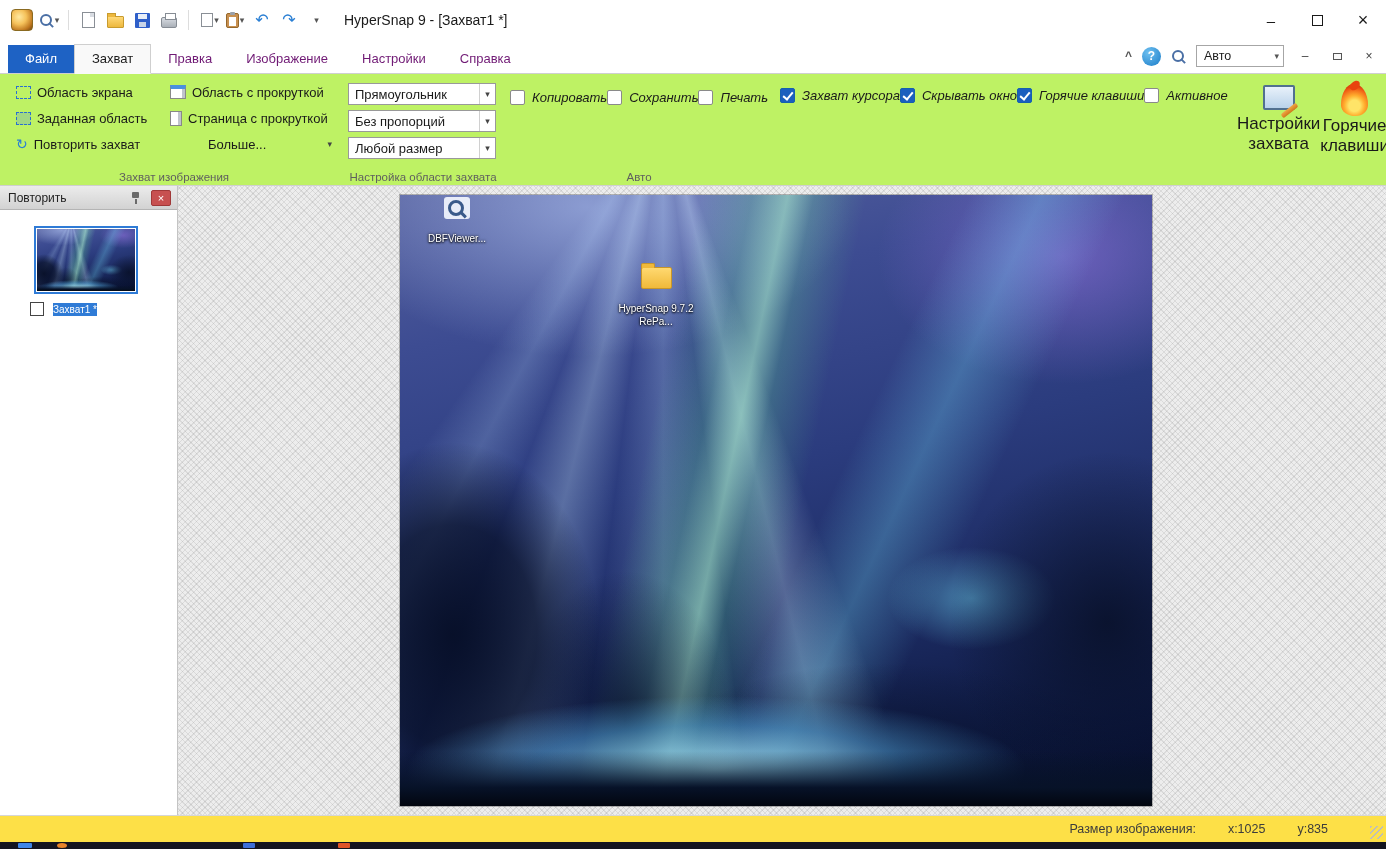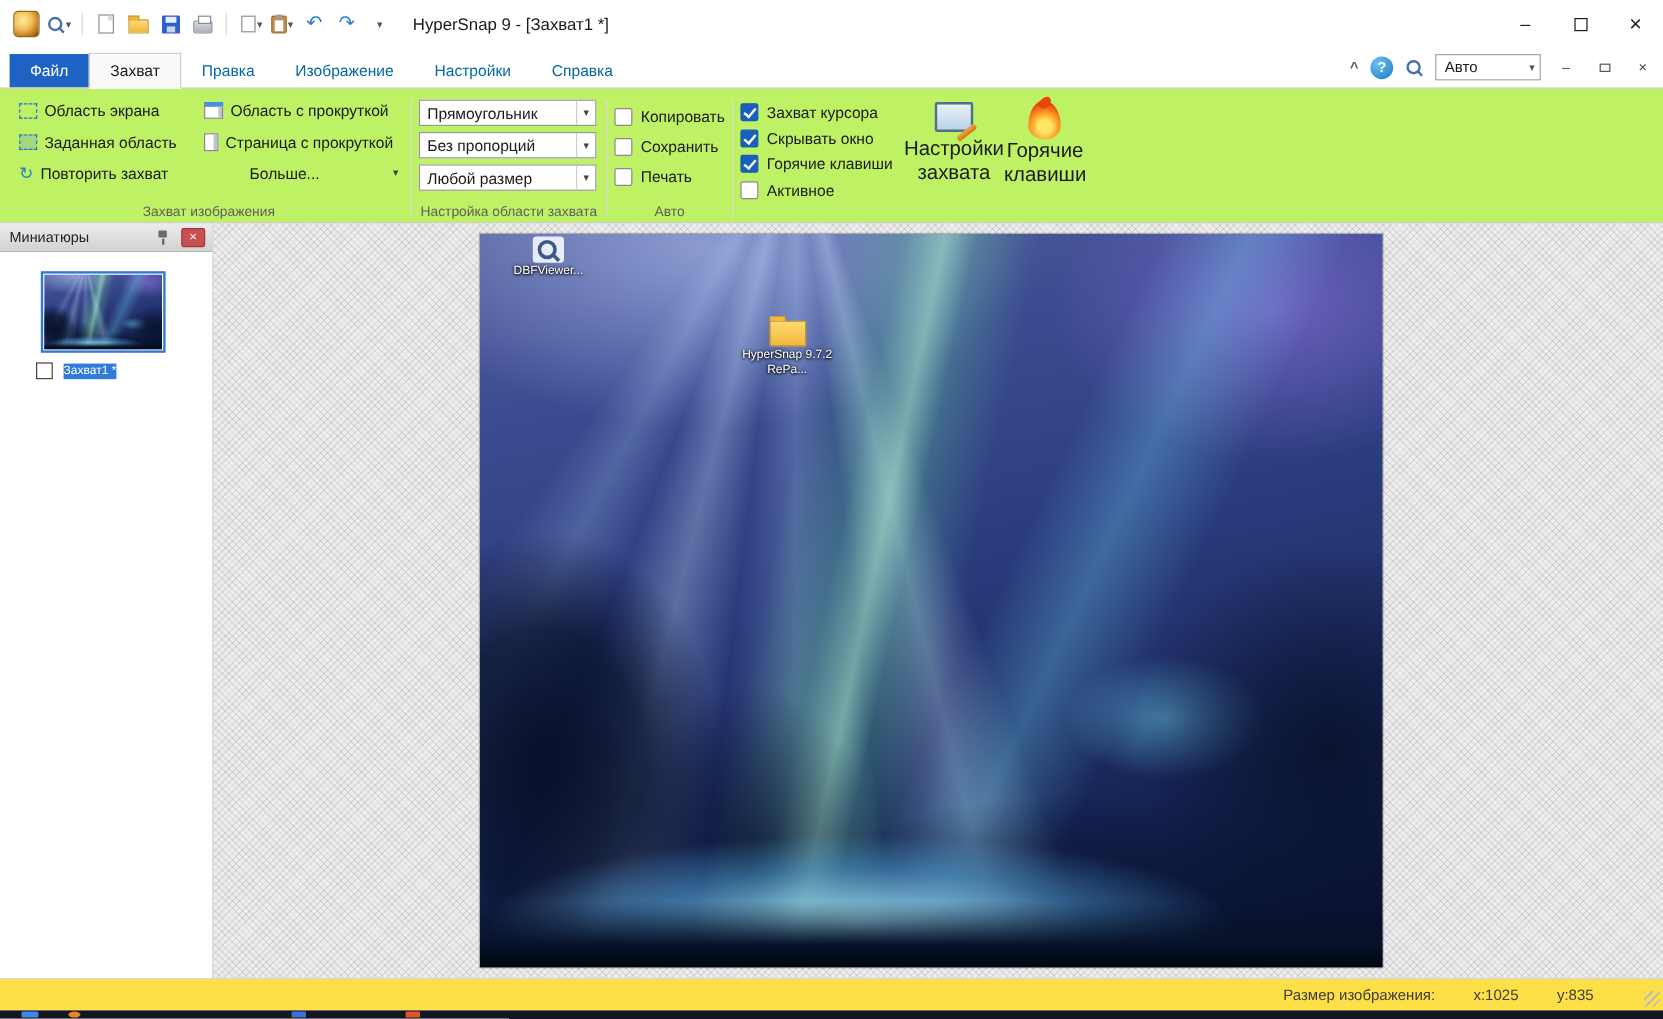--- a/index.html
+++ b/index.html
@@ -34,21 +34,21 @@
   .qi-paste::after { content:""; position:absolute; left:3px; top:-2px; width:5px; height:3px; background:#9aa0a8; border-radius:1px; }
   .qglyph { font-size:16px; color:#2a7fd4; line-height:1; }
   .title-text { margin-left:16px; font-size:14px; color:#1a1a1a; }
   .win-controls { position:absolute; right:0; top:0; height:40px; display:flex; }
   .win-btn { width:46px; height:40px; display:flex; align-items:center; justify-content:center; font-size:15px; color:#1a1a1a; }
   .win-btn.close { font-size:18px; }
   .max-box { width:11px; height:11px; border:1px solid #1a1a1a; }
 
   
   .tabrow { position:absolute; left:0; top:40px; right:0; height:33px; display:flex; align-items:flex-end; padding-left:8px; background:#fff; }
-  .tab { padding:6px 17px 7px; font-size:13px; color:#0369a1; white-space:nowrap; }
+  .tab { padding:6px 17px 7px; font-size:13px; color:#701a75; white-space:nowrap; }
   .tab.file { background:#1e62c4; color:#fff; }
   .tab.active { position:relative; top:1px; background:#f9f9f9; border:1px solid #cfcfcf; border-bottom:1px solid #f9f9f9; color:#1a1a1a; z-index:3; }
   .tab-right { margin-left:auto; display:flex; align-items:center; gap:10px; padding:0 6px 6px 0; }
   .chev { font-size:12px; color:#555; font-weight:bold; }
   .help-circle { width:19px; height:19px; border-radius:50%; color:#fff; font-size:12px; font-weight:bold; display:flex; align-items:center; justify-content:center;
     background:radial-gradient(circle at 35% 30%, #6ec0f0, #1a7cc8); }
   .combo { width:88px; height:22px; border:1px solid #a6a6a6; background:#fff; display:flex; align-items:center; padding:0 4px 0 7px; font-size:12.5px; color:#1a1a1a; }
   .combo .qcaret { margin-left:auto; }
   .mdi-btn { width:22px; height:18px; display:flex; align-items:center; justify-content:center; color:#444; font-size:12px; }
   .mdi-restore-box { width:9px; height:7px; border:1px solid #555; position:relative; background:#f9f9f9; }
@@ -71,21 +71,21 @@
   .ic-window-active { width:16px; height:14px; background:#fff; border:1px solid #888; border-top:4px solid #d05050; }
   .ic-screen { width:16px; height:12px; border:2px solid #556; background:linear-gradient(#bfe0f0,#8fb8d8); }
   .ic-screen::after { content:""; position:absolute; left:4px; bottom:-4px; width:6px; height:2px; background:#556; }
   .ic-scrollwin { width:16px; height:14px; background:#fff; border:1px solid #888; border-top:4px solid #4a90e0; }
   .ic-scrollwin::before { content:""; position:absolute; right:0; top:0; bottom:0; width:3px; background:#c0c4cc; }
   .ic-scrollpage { width:12px; height:15px; background:#fff; border:1px solid #888; }
   .ic-scrollpage::before { content:""; position:absolute; right:0; top:0; bottom:0; width:3px; background:#c0c4cc; }
   .rb-selects { display:flex; flex-direction:column; gap:5px; padding-top:4px; width:150px; }
   .rb-select { width:148px; height:22px; border:1px solid #999; background:#fff; display:flex; align-items:center; padding-left:6px; font-size:13px; color:#1a1a1a; }
   .caret-box { margin-left:auto; width:16px; height:100%; display:flex; align-items:center; justify-content:center; border-left:1px solid #d0d0d0; color:#444; font-size:9px; }
-  .rb-checks { display:flex; flex-direction:column; padding-top:6px; }
+  .rb-checks { display:flex; flex-direction:row; padding-top:6px;font-style:italic; }
   .rb-check { display:flex; align-items:center; gap:7px; height:25px; font-size:13px; color:#1a1a1a; white-space:nowrap; }
   .cb { position:relative; width:15px; height:15px; border:1px solid #8a8a8a; background:#fff; border-radius:2px; flex:0 0 auto; }
   .cb.checked { background:#1b5fbe; border-color:#1560b0; }
   .cb.checked::after { content:""; position:absolute; left:4px; top:1px; width:4px; height:8px; border:solid #fff; border-width:0 2px 2px 0; transform:rotate(40deg); }
   .big-btns { display:flex; gap:10px; margin-left:18px; padding-top:5px; }
   .big-btn { width:66px; display:flex; flex-direction:column; align-items:center; gap:0; font-size:17px; text-align:center; color:#1a1a1a; line-height:1.15; border-radius:3px; }
   .capset { width:34px; height:30px; position:relative; }
   .capset::before { content:""; position:absolute; left:1px; top:1px; width:28px; height:21px; border:2px solid #51708f; background:linear-gradient(#e8f1fa,#b9d2ea); border-radius:2px; }
   .capset::after { content:""; position:absolute; right:-3px; bottom:1px; width:19px; height:5px; background:linear-gradient(#f0a848,#d07818); border-radius:2px; transform:rotate(-38deg); }
   .flame { width:27px; height:32px; position:relative; border-radius:48% 52% 46% 54% / 64% 66% 36% 34%;
@@ -118,21 +118,21 @@
       radial-gradient(ellipse 20% 35% at 30% 86%, rgba(8,18,44,0.8) 0%, rgba(0,0,0,0) 70%),
       radial-gradient(ellipse 30% 40% at 94% 70%, rgba(8,16,40,0.85) 0%, rgba(0,0,0,0) 70%),
       radial-gradient(ellipse 45% 22% at 65% 92%, rgba(10,20,48,0.75) 0%, rgba(0,0,0,0) 70%),
       radial-gradient(ellipse 16% 12% at 76% 66%, rgba(120,230,255,0.45) 0%, rgba(0,0,0,0) 70%),
       linear-gradient(102deg, rgba(0,0,0,0) 34%, rgba(110,255,150,0.20) 40%, rgba(175,255,205,0.55) 44%, rgba(110,255,150,0.20) 47%, rgba(0,0,0,0) 53%),
       linear-gradient(115deg, rgba(0,0,0,0) 55%, rgba(120,230,255,0.28) 62%, rgba(0,0,0,0) 70%),
       radial-gradient(ellipse 35% 30% at 88% 10%, rgba(160,120,235,0.5) 0%, rgba(0,0,0,0) 70%),
       radial-gradient(ellipse 50% 35% at 25% 2%, rgba(190,210,255,0.55) 0%, rgba(0,0,0,0) 70%),
       conic-gradient(from 160deg at 35% -15%, rgba(0,0,0,0) 0deg, rgba(210,235,255,0.30) 6deg, rgba(0,0,0,0) 13deg, rgba(190,225,255,0.22) 20deg, rgba(0,0,0,0) 27deg, rgba(210,240,255,0.28) 34deg, rgba(0,0,0,0) 41deg, rgba(190,225,255,0.20) 48deg, rgba(0,0,0,0) 55deg),
       linear-gradient(168deg, #56619f 0%, #3d4c92 20%, #2b3c7e 45%, #1b2a60 70%, #0c173e 88%, #050c26 100%); }
-  .dicon { position:absolute; display:flex; flex-direction:column; align-items:center; gap:0; }
+  .dicon { position:absolute; display:flex; flex-direction:column; align-items:center; gap:13px; }
   .dicon1 { left:16px; top:2px; width:82px; }
   .dicon2 { left:212px; top:72px; width:88px; }
   .dicon-label { font-size:10px; color:#fff; text-shadow:0 1px 2px #000, 0 0 3px #000; text-align:center; line-height:1.3; }
   .dbf-ic { width:26px; height:22px; background:rgba(245,248,255,0.9); border-radius:3px; position:relative; }
   .dbf-ic::before { content:""; position:absolute; left:4px; top:3px; width:10px; height:10px; border:3px solid #3a5a8a; border-radius:50%; }
   .dbf-ic::after { content:""; position:absolute; right:3px; bottom:3px; width:8px; height:3px; background:#3a5a8a; transform:rotate(45deg); }
   .folder-ic { width:31px; height:22px; background:linear-gradient(#ffd970,#f0b93a); border:1px solid #c8962a; border-radius:2px; position:relative; }
   .folder-ic::before { content:""; position:absolute; left:-1px; top:-5px; width:12px; height:4px; background:#f0b93a; border:1px solid #c8962a; border-bottom:none; border-radius:2px 2px 0 0; }
 
   
@@ -324,21 +324,21 @@
         <div class="big-btn">
           <span class="ic flame"></span>
           <span>Горячие клавиши</span>
         </div>
       </div>
     </div>
   </div>
 
   <div class="thumb-panel">
     <div class="thumb-header">
-      <span>Миниатюры</span>
+      <span>Повторить</span>
       <span class="pin"></span>
       <span class="panel-close">×</span>
     </div>
     <div class="thumb-box">
       <div class="scene"></div>
     </div>
     <div class="thumb-row">
       <span class="thumb-cb"></span>
       <span class="thumb-label">Захват1 *</span>
     </div>

